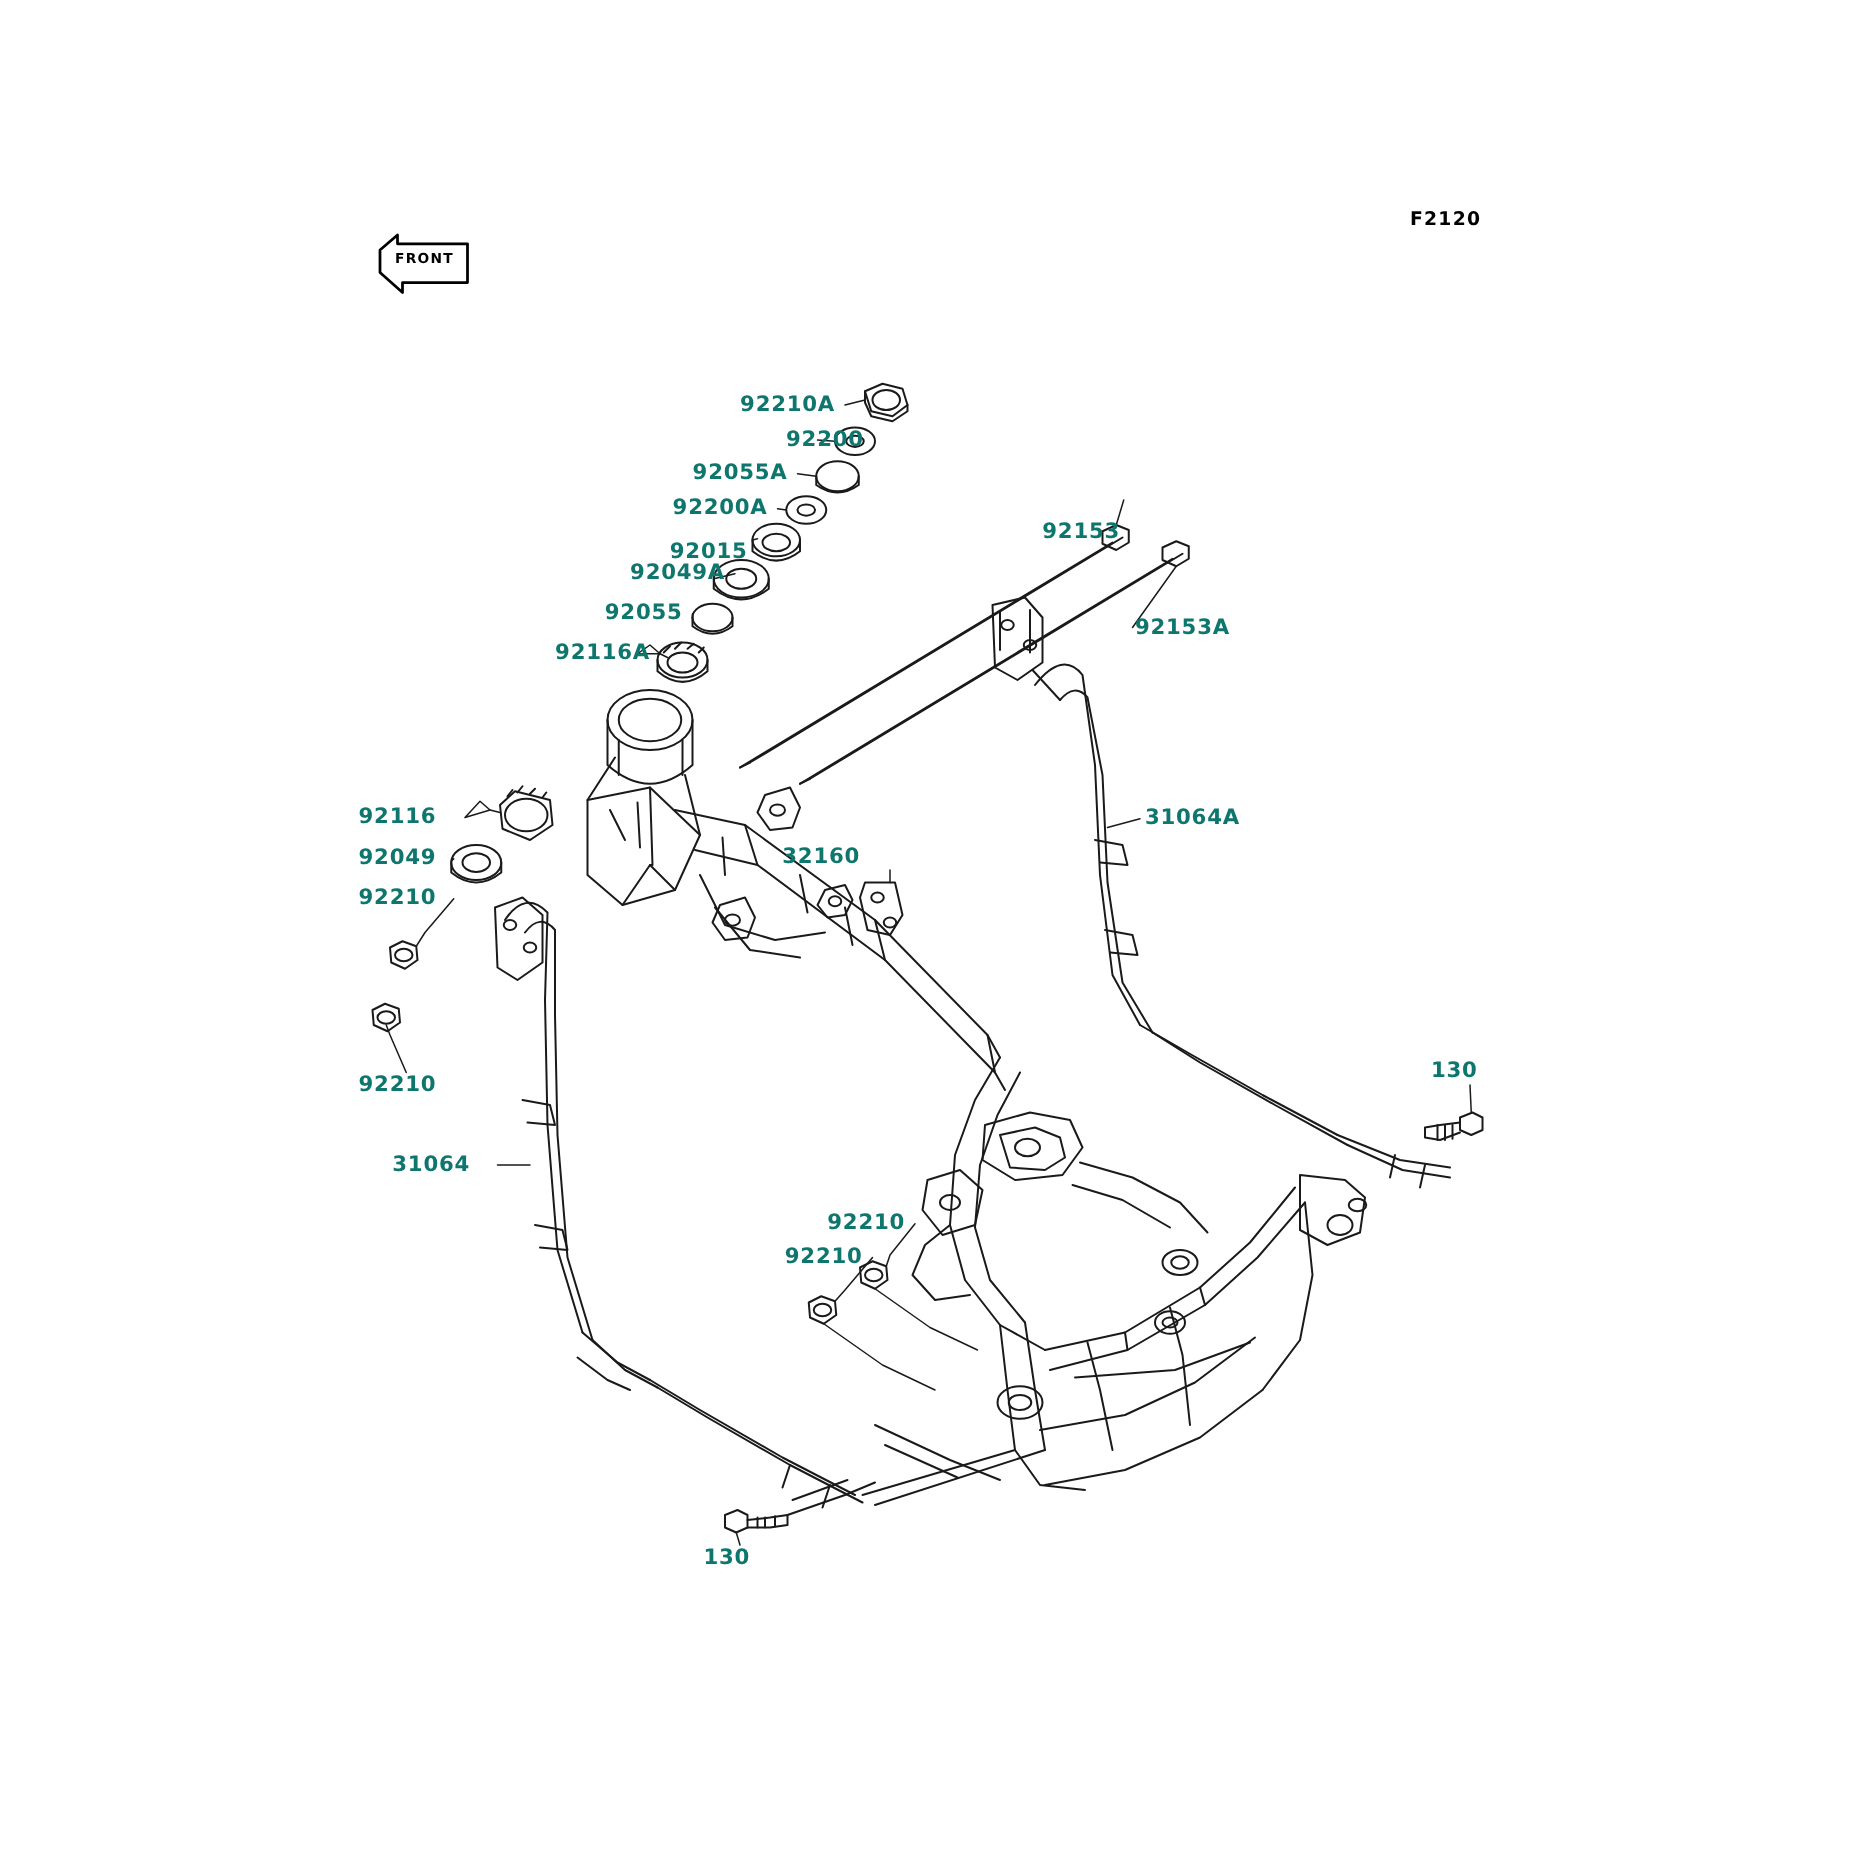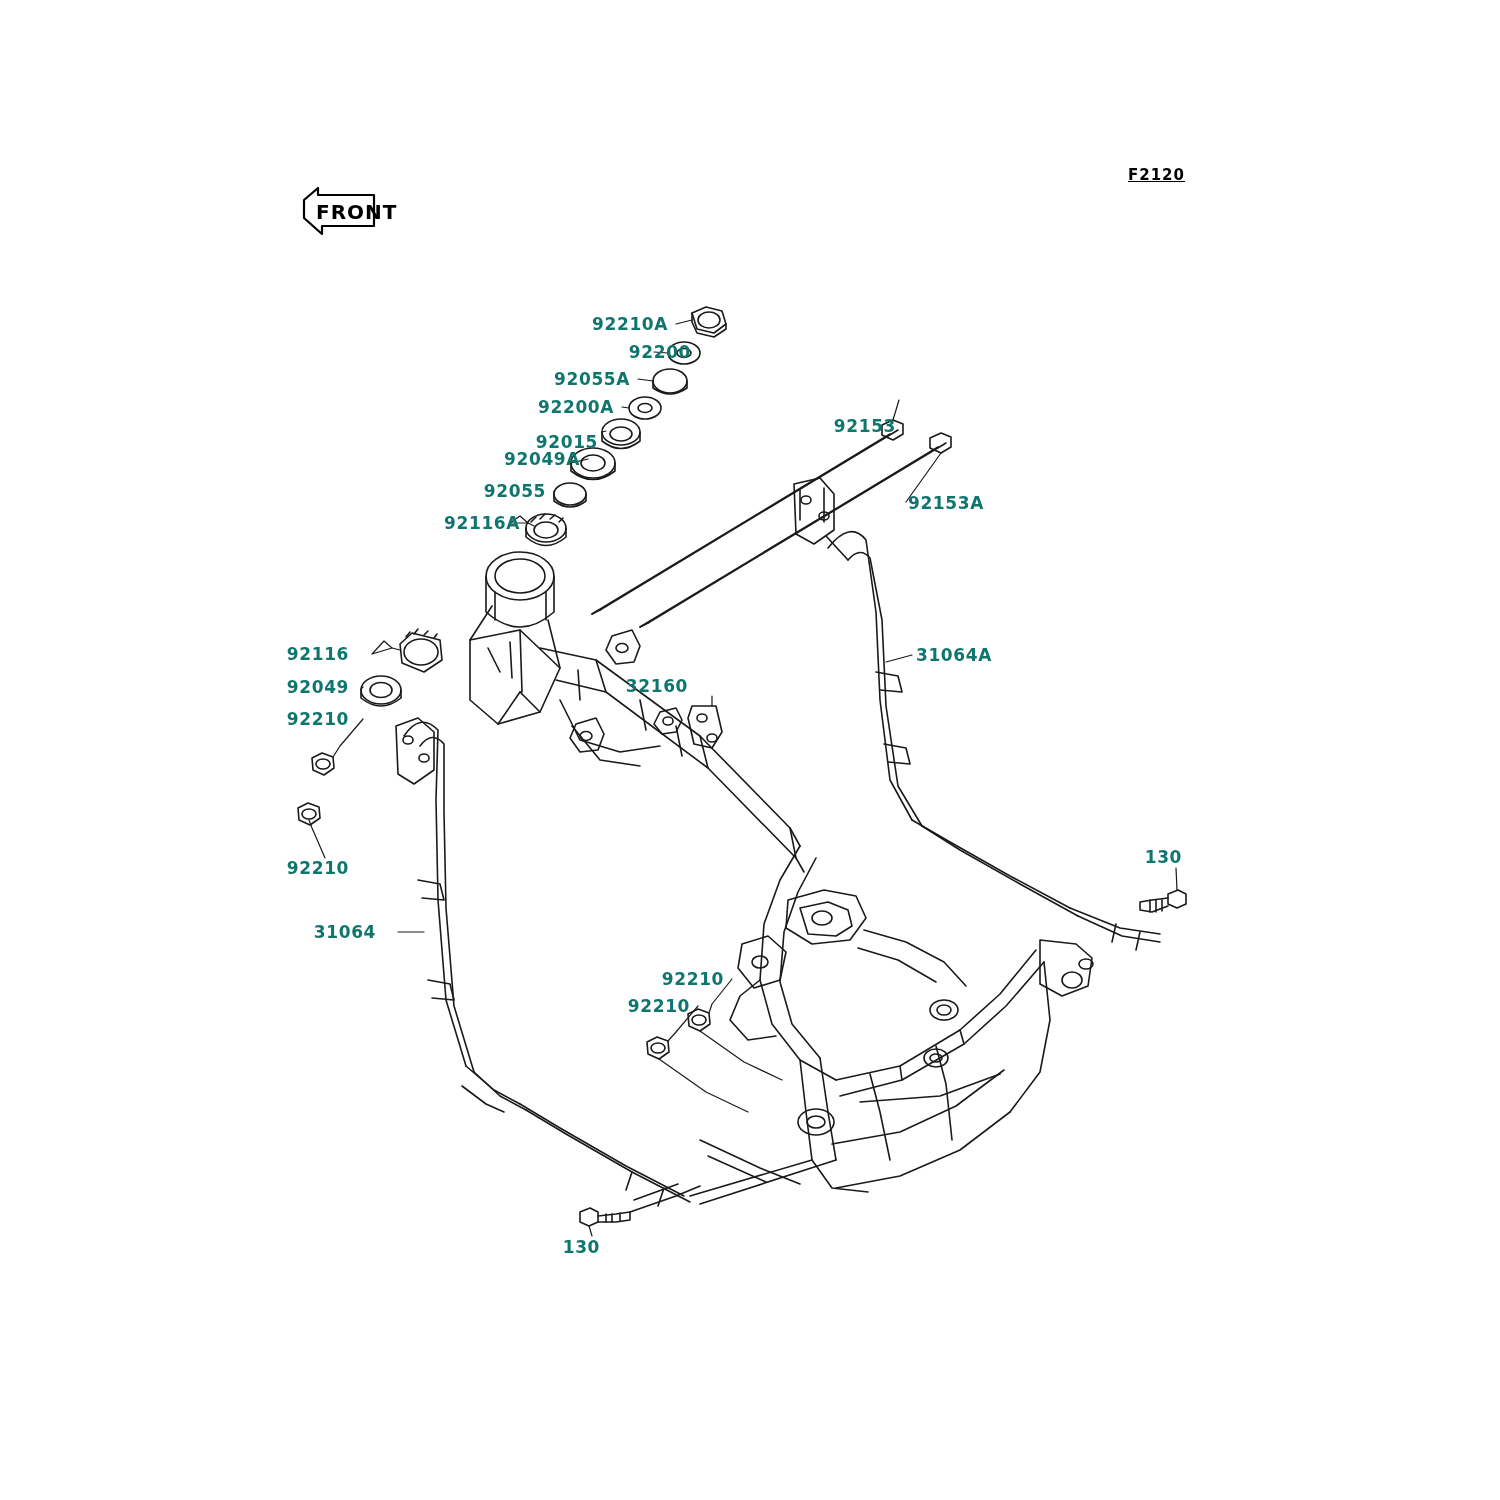--- a/index.html
+++ b/index.html
@@ -38,36 +38,35 @@
   }
   .label.right  { transform: translate(-100%, -50%); }
   .label.left   { transform: translate(0, -50%); }
   .sheet-code {
     position: absolute;
     font-family: "DejaVu Sans", sans-serif;
     font-weight: bold;
     font-size: 15px;
     letter-spacing: 1px;
     color: #000000;
-    text-decoration: underline;
   }
   .front-badge {
     position: absolute;
     left: 300px;
     top: 182px;
     width: 80px;
     height: 62px;
   }
   .front-text {
     position: absolute;
     left: 316px;
     top: 200px;
     font-family: "DejaVu Sans", sans-serif;
     font-weight: bold;
-    font-size: 20px;
+    font-size: 11px;
     letter-spacing: 1px;
     color: #000000;
   }
 </style>
 </head>
 <body>
 
 <div id="sheet">
 
   <div class="sheet-code" style="left:1128px; top:166px;">F2120</div>

